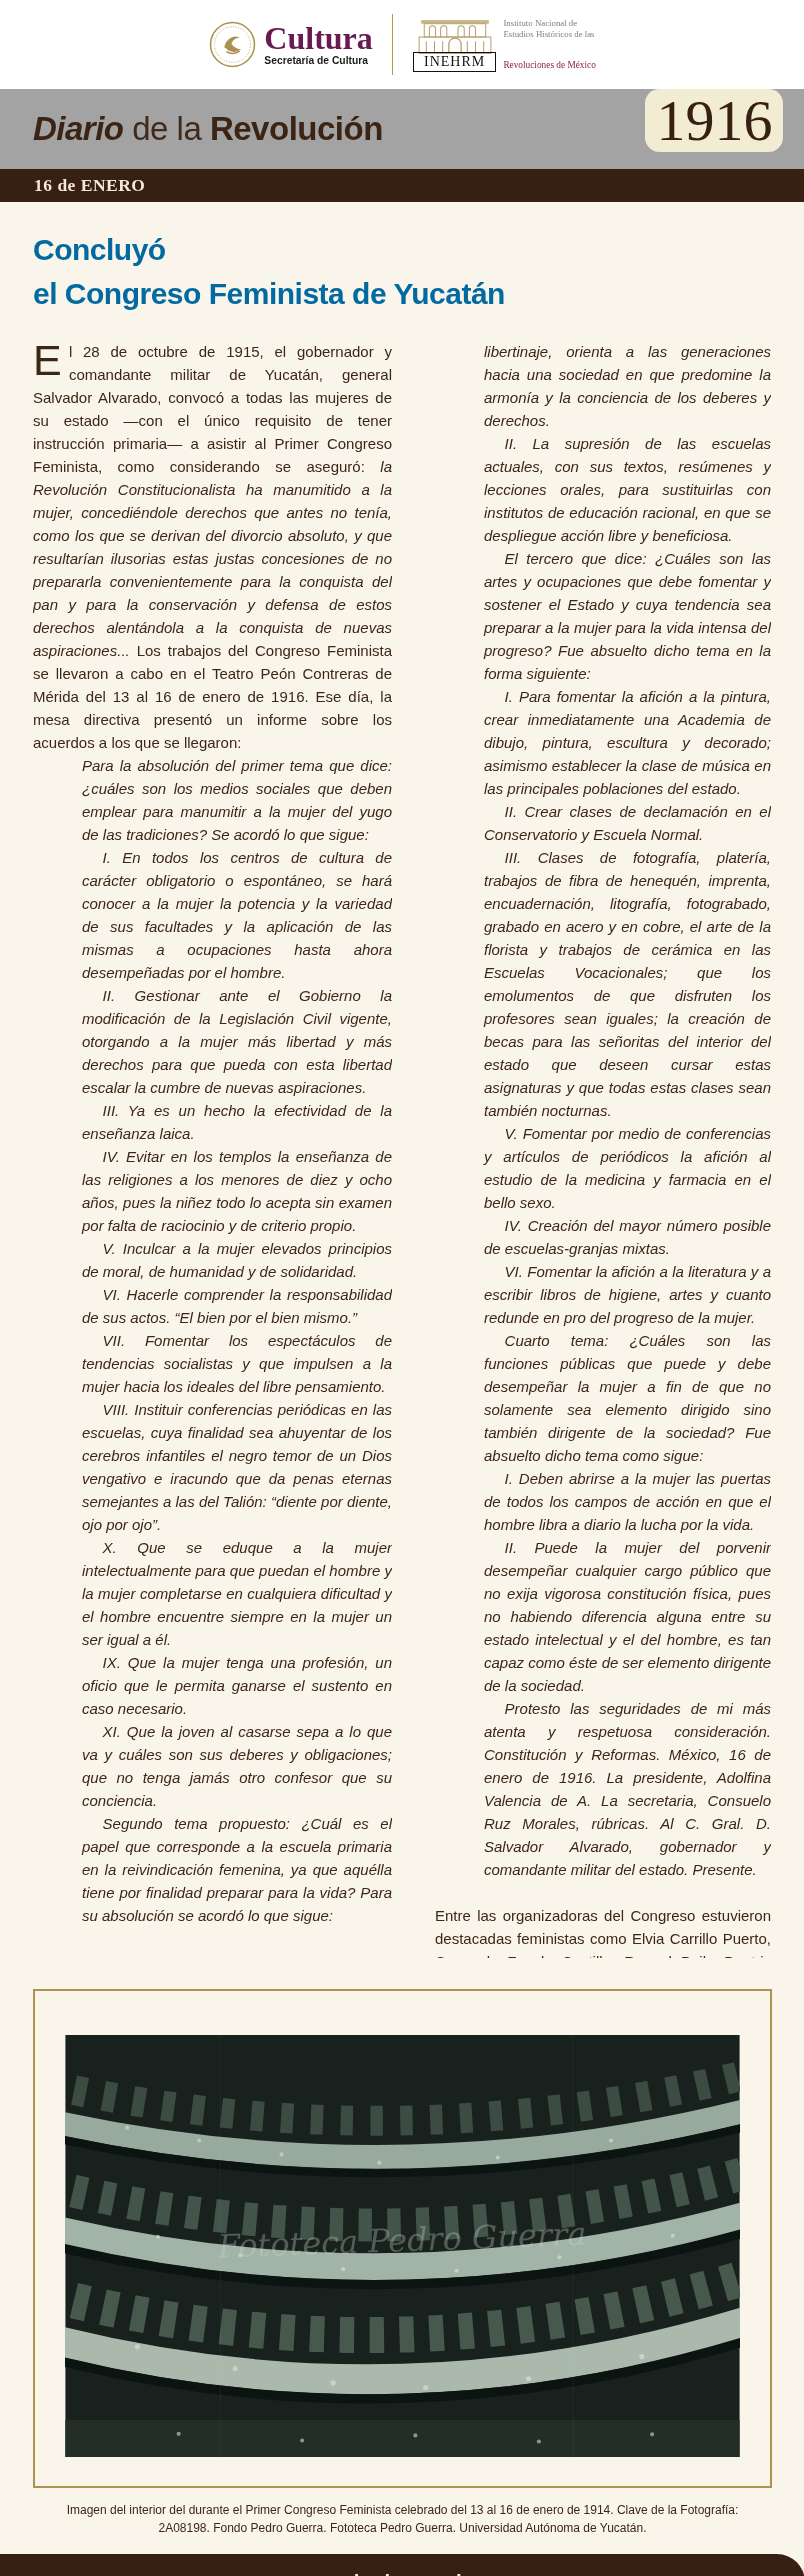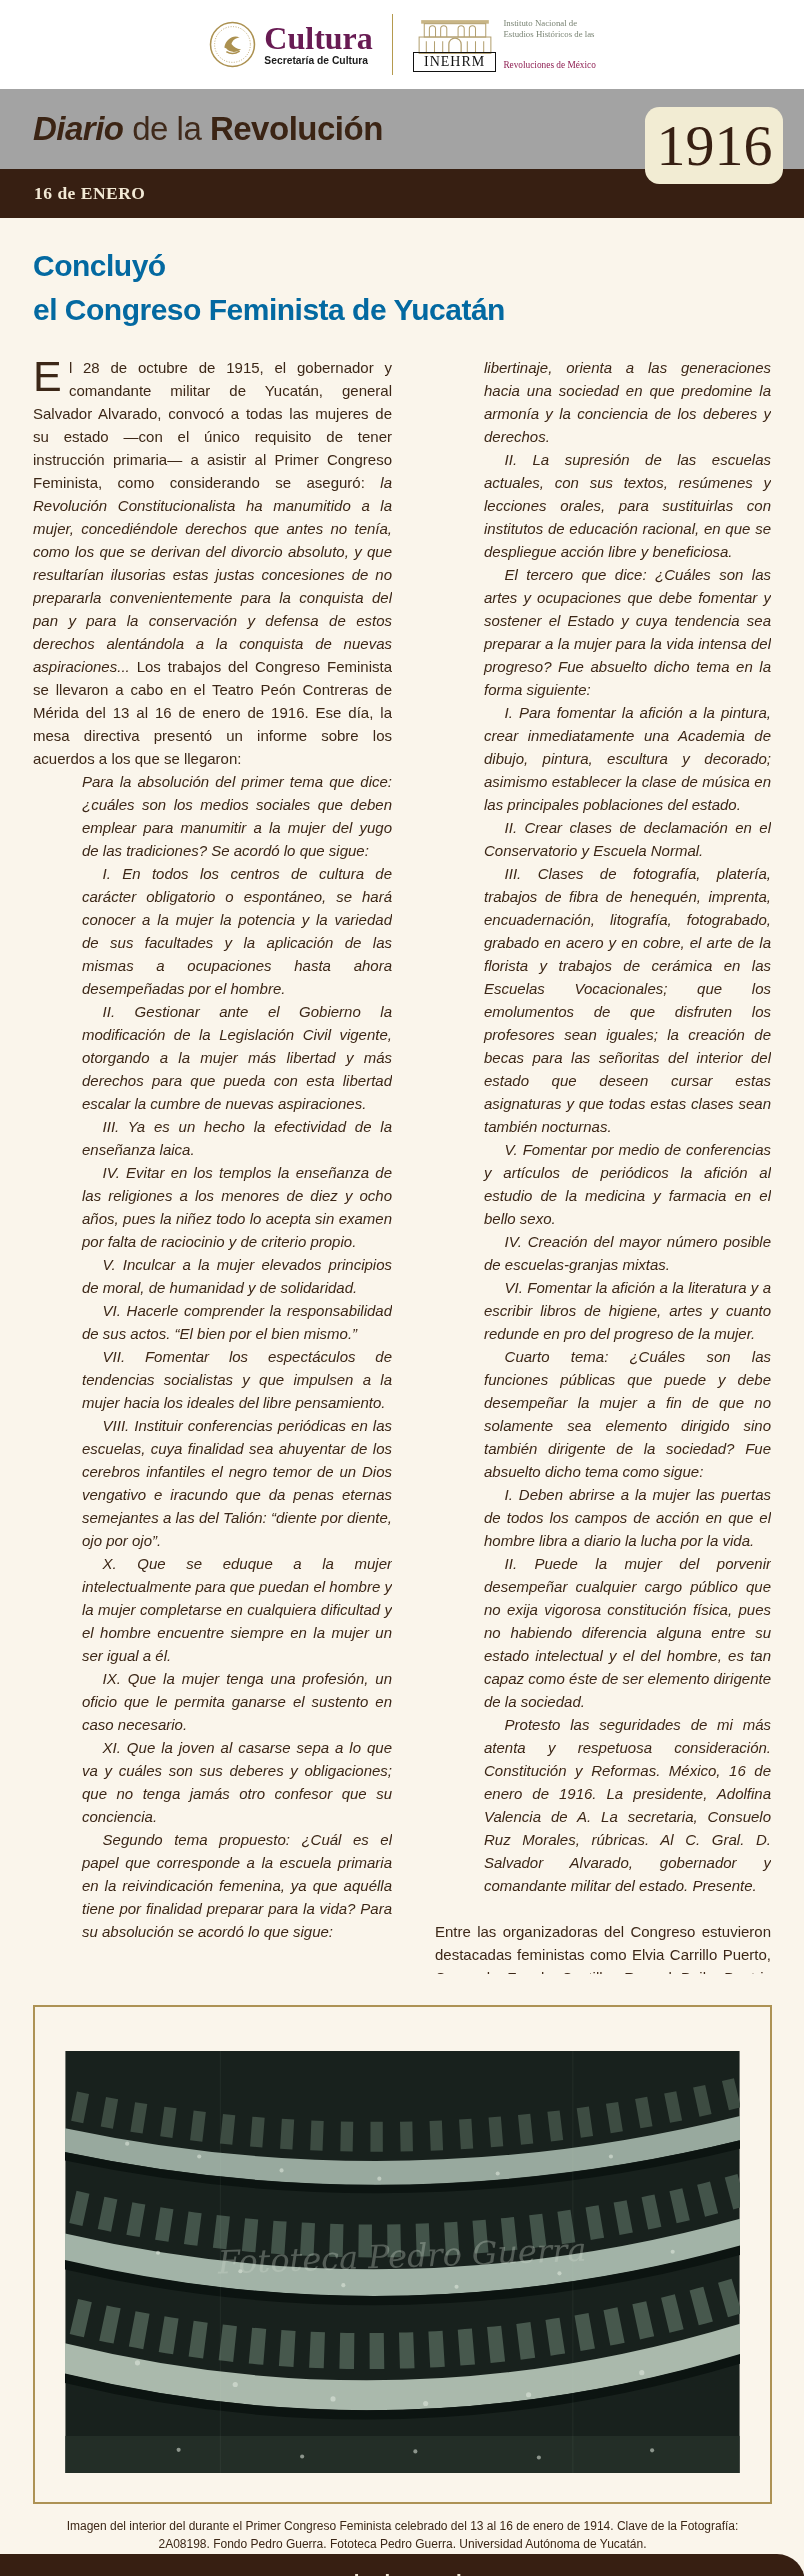--- a/index.html
+++ b/index.html
@@ -26,27 +26,27 @@
   }
   .inehrm-name{font-family:"Liberation Serif","DejaVu Serif",serif;font-size:8.8px;line-height:10.8px;color:#7A8474;}
   .inehrm-name .maroon{color:#8E1E52;font-size:9.3px;margin-top:20px;}
   
   .banner{position:relative;}
   .band-tan{height:80px;background:#a3a3a3;display:flex;align-items:center;padding-left:33px;}
   .band-title{font-size:33px;color:#3B2414;letter-spacing:-0.5px;}
   .band-title .t-italic{font-style:italic;font-weight:700;}
   .band-title .t-light{font-weight:400;opacity:.95;}
   .band-title .t-bold{font-weight:700;}
-  .band-dark{height:49px;background:#371F12;display:flex;align-items:center;padding-left:34px;}
+  .band-dark{height:33px;background:#371F12;display:flex;align-items:center;padding-left:34px;}
   .band-date{
     font-family:"Liberation Serif","DejaVu Serif",serif;font-weight:700;
     font-size:17.5px;color:#F2E9D5;letter-spacing:0.5px;
   }
   .year-badge{
-    position:absolute;top:18px;right:21.6px;width:138px;height:77px;
+    position:absolute;top:0;right:21.6px;width:138px;height:63px;
     background:#F2ECD3;border-radius:14.4px;
     display:flex;align-items:center;justify-content:center;
     font-family:"Liberation Serif","DejaVu Serif",serif;
     font-size:58px;color:#371F12;line-height:1;
   }
   
   .headline{margin:26px 33px 0 33px;font-weight:700;font-size:30px;line-height:44px;color:#0369a1;letter-spacing:-0.5px;}
   
   .cols{display:flex;margin:24px 33px 0 33px;height:1618px;overflow:hidden;}
   .col-left{width:359px;overflow:hidden;}

